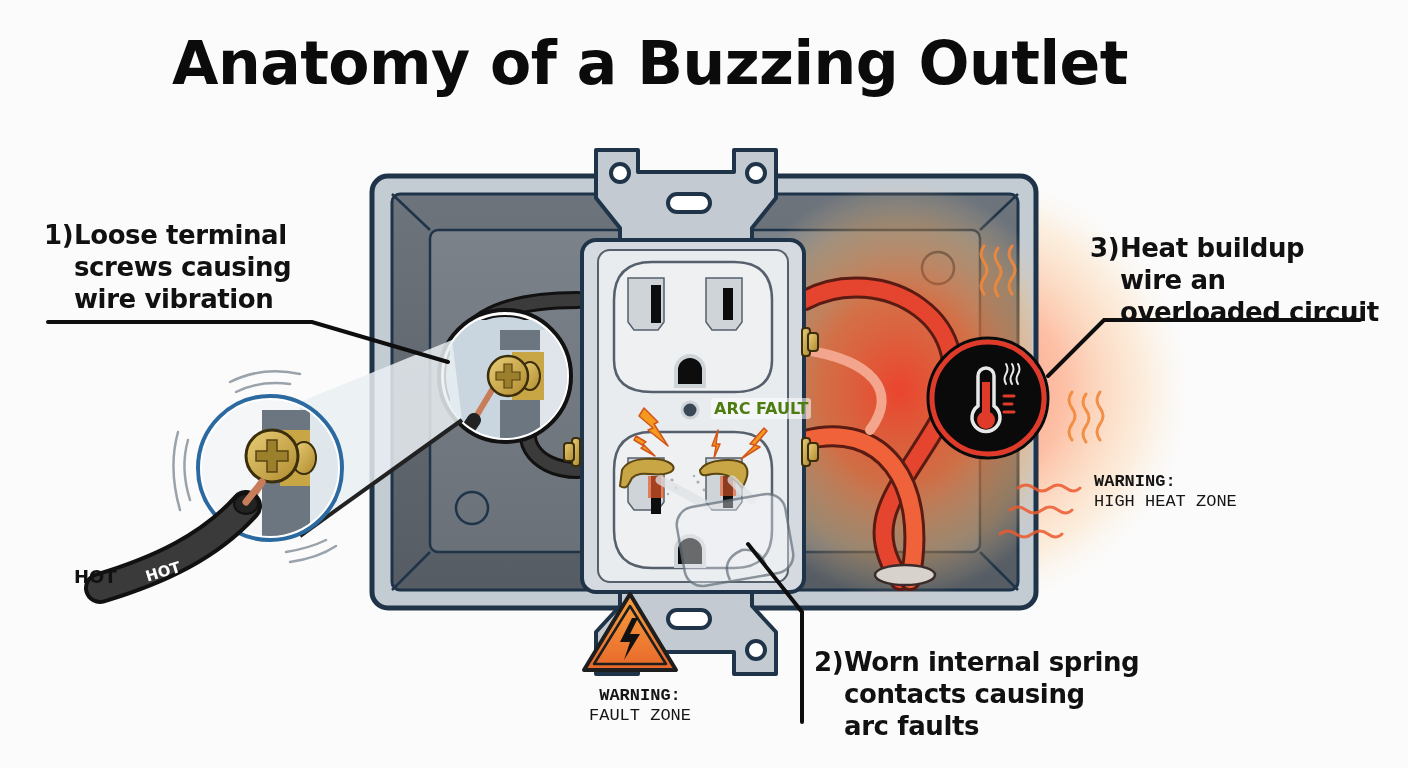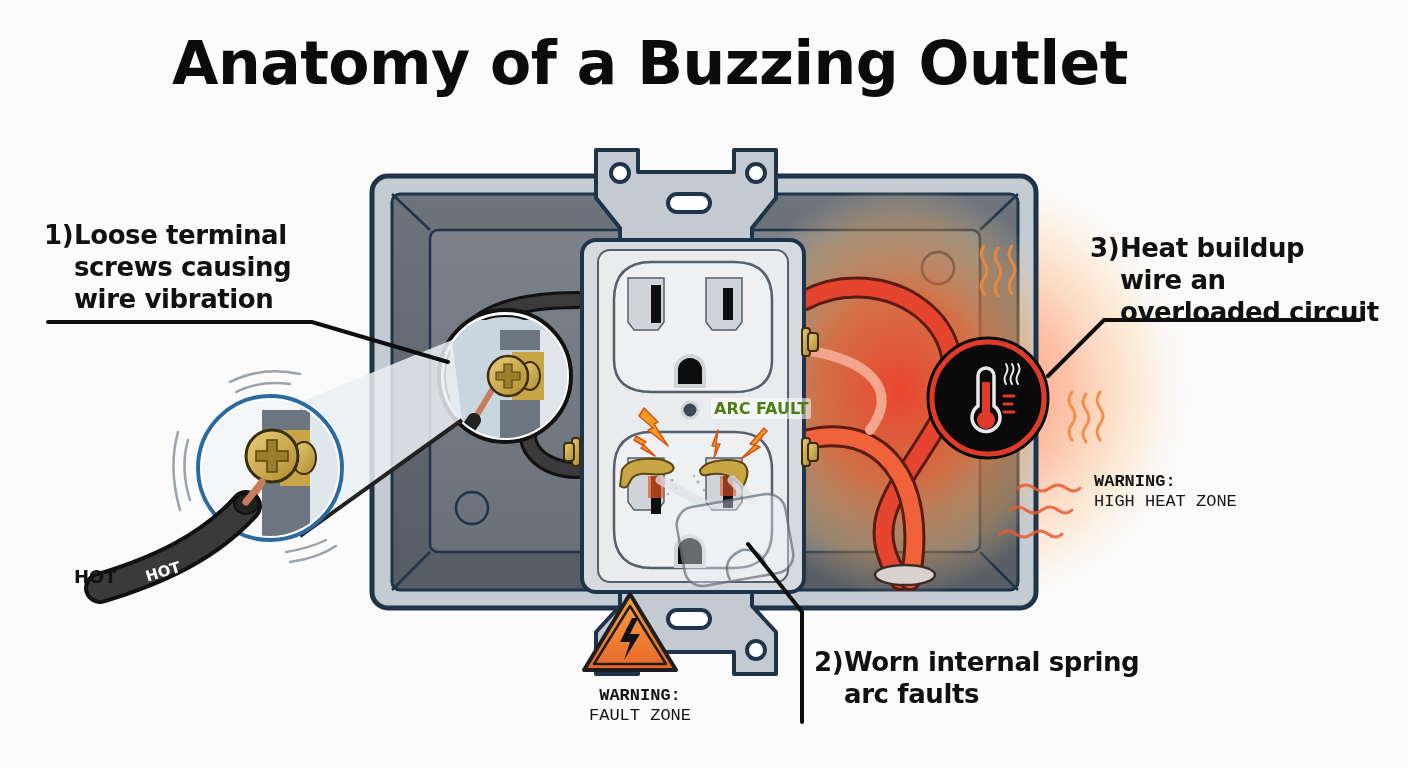--- a/index.html
+++ b/index.html
@@ -319,20 +319,21 @@
 </div>
 
 <div class="callout" style="left:1090px; top:232px;">
   <span class="line first"><span class="num">3)</span><span>Heat buildup</span></span>
   <span class="line">wire an</span>
   <span class="line">overloaded circuit</span>
 </div>
 
 <div class="callout" style="left:814px; top:634px;margin-top:12px;">
   <span class="line first"><span class="num">2)</span><span>Worn internal spring</span></span>
+  <span class="line">contacts causing</span>
   <span class="line">arc faults</span>
 </div>
 
 <div class="warn" style="left:565px; top:686px; text-align:center; width:150px;">
   <span class="w1">WARNING:</span>
   <span class="w2">FAULT ZONE</span>
 </div>
 
 <div class="warn" style="left:1094px; top:472px;">
   <span class="w1">WARNING:</span>

